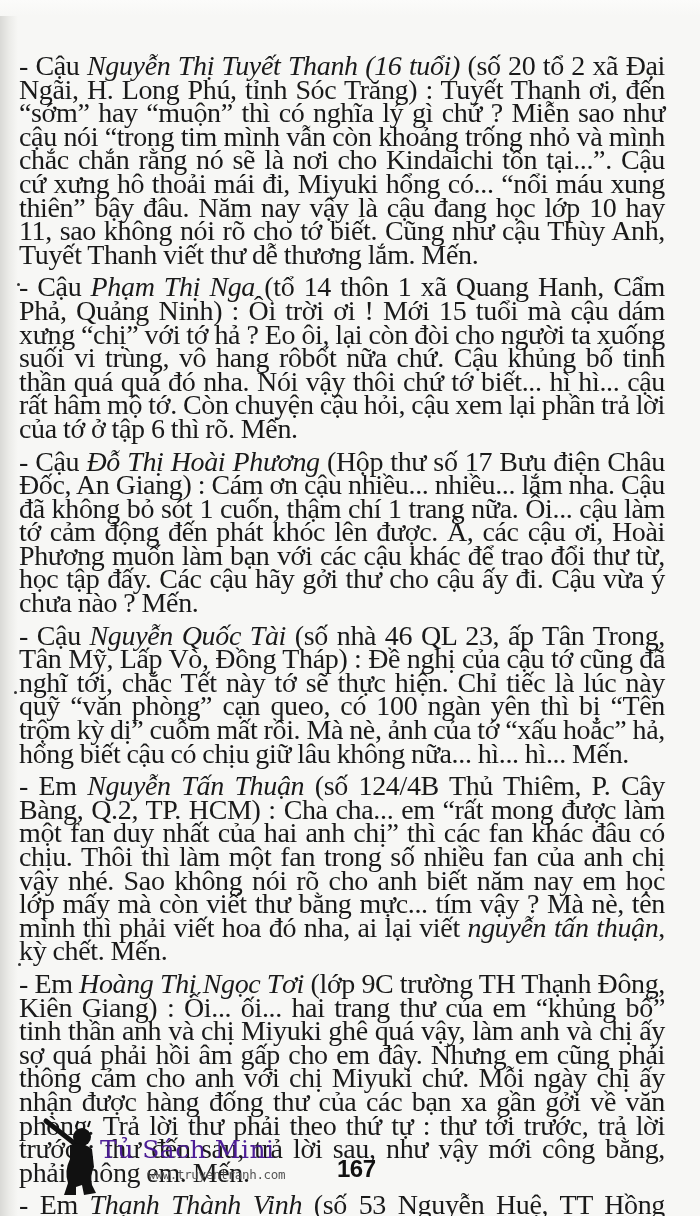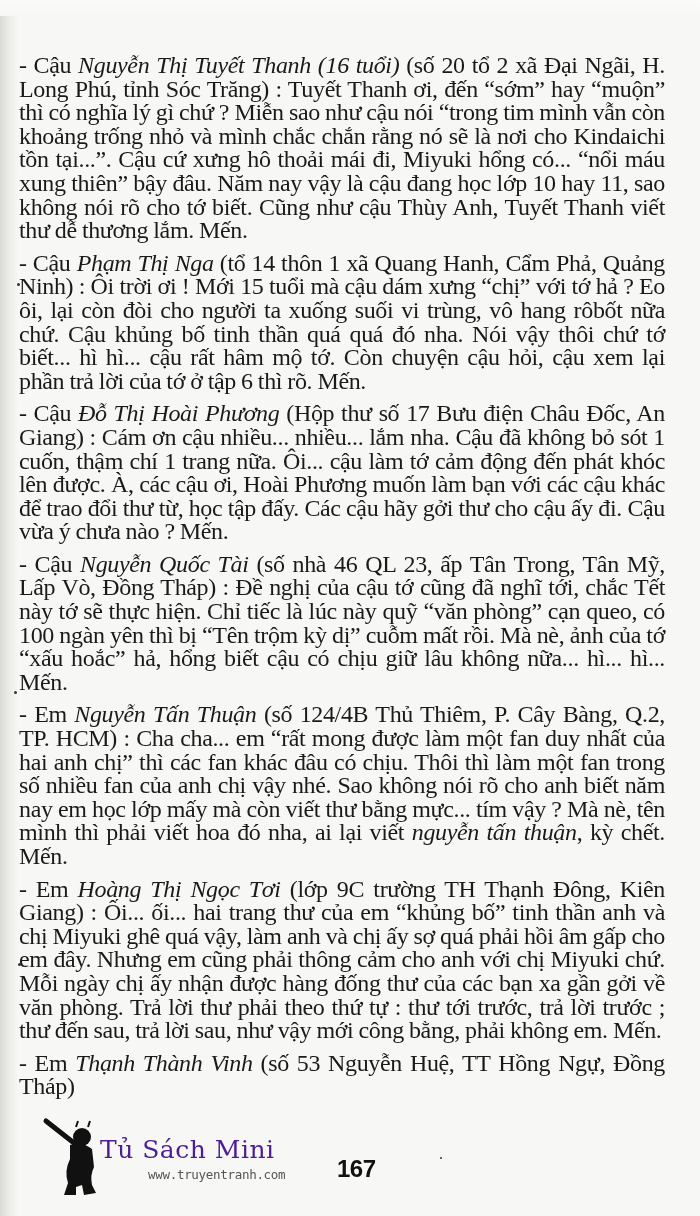--- a/index.html
+++ b/index.html
@@ -15,21 +15,21 @@
       background: linear-gradient(to right, #d9d9d6 0%, #ebebe8 50%, rgba(247,247,245,0) 100%);
     }
     .top-shadow {
       position: absolute; left: 0; top: 0; width: 700px; height: 16px;
       background: linear-gradient(to bottom, #fbfbfa, #f7f7f5);
     }
     .content {
       position: absolute; left: 19px; top: 54px; width: 646px;
     }
     .para {
-      font-size: 24px;
+      font-size: 28px;
       line-height: 23.6px;
       text-align: justify;
       margin: 0 0 9px 0;
       letter-spacing: -0.35px;
       word-spacing: -0.5px;
     }
     .para .name { font-style: italic; }
     .para .it { font-style: italic; }
     .footer {
       position: absolute; left: 0; top: 1115px; width: 700px; height: 90px;

